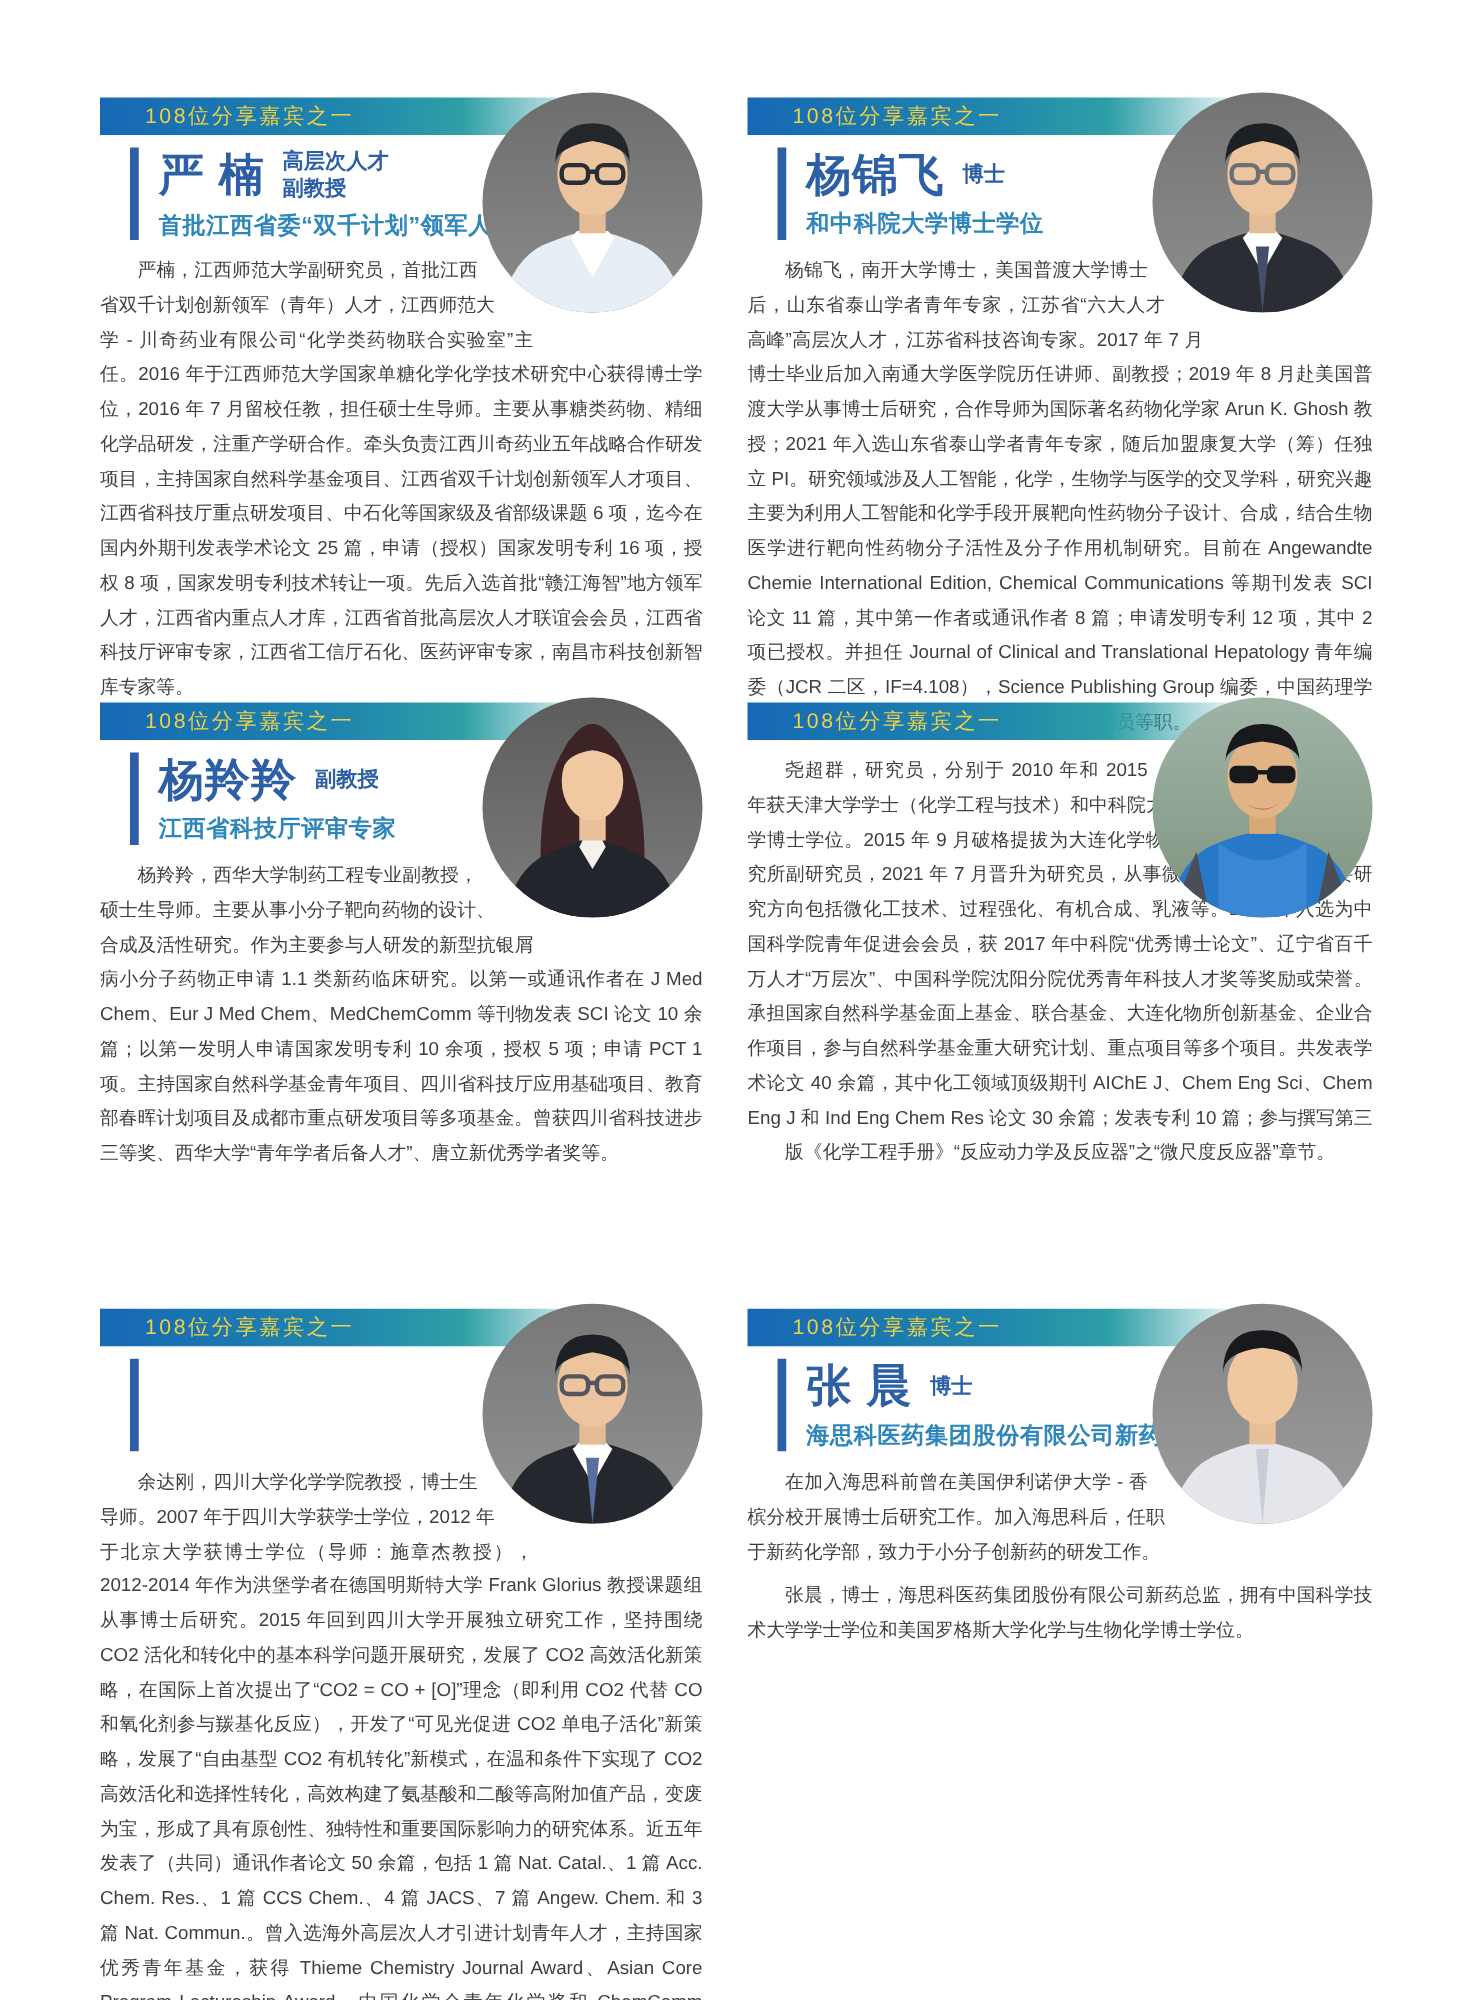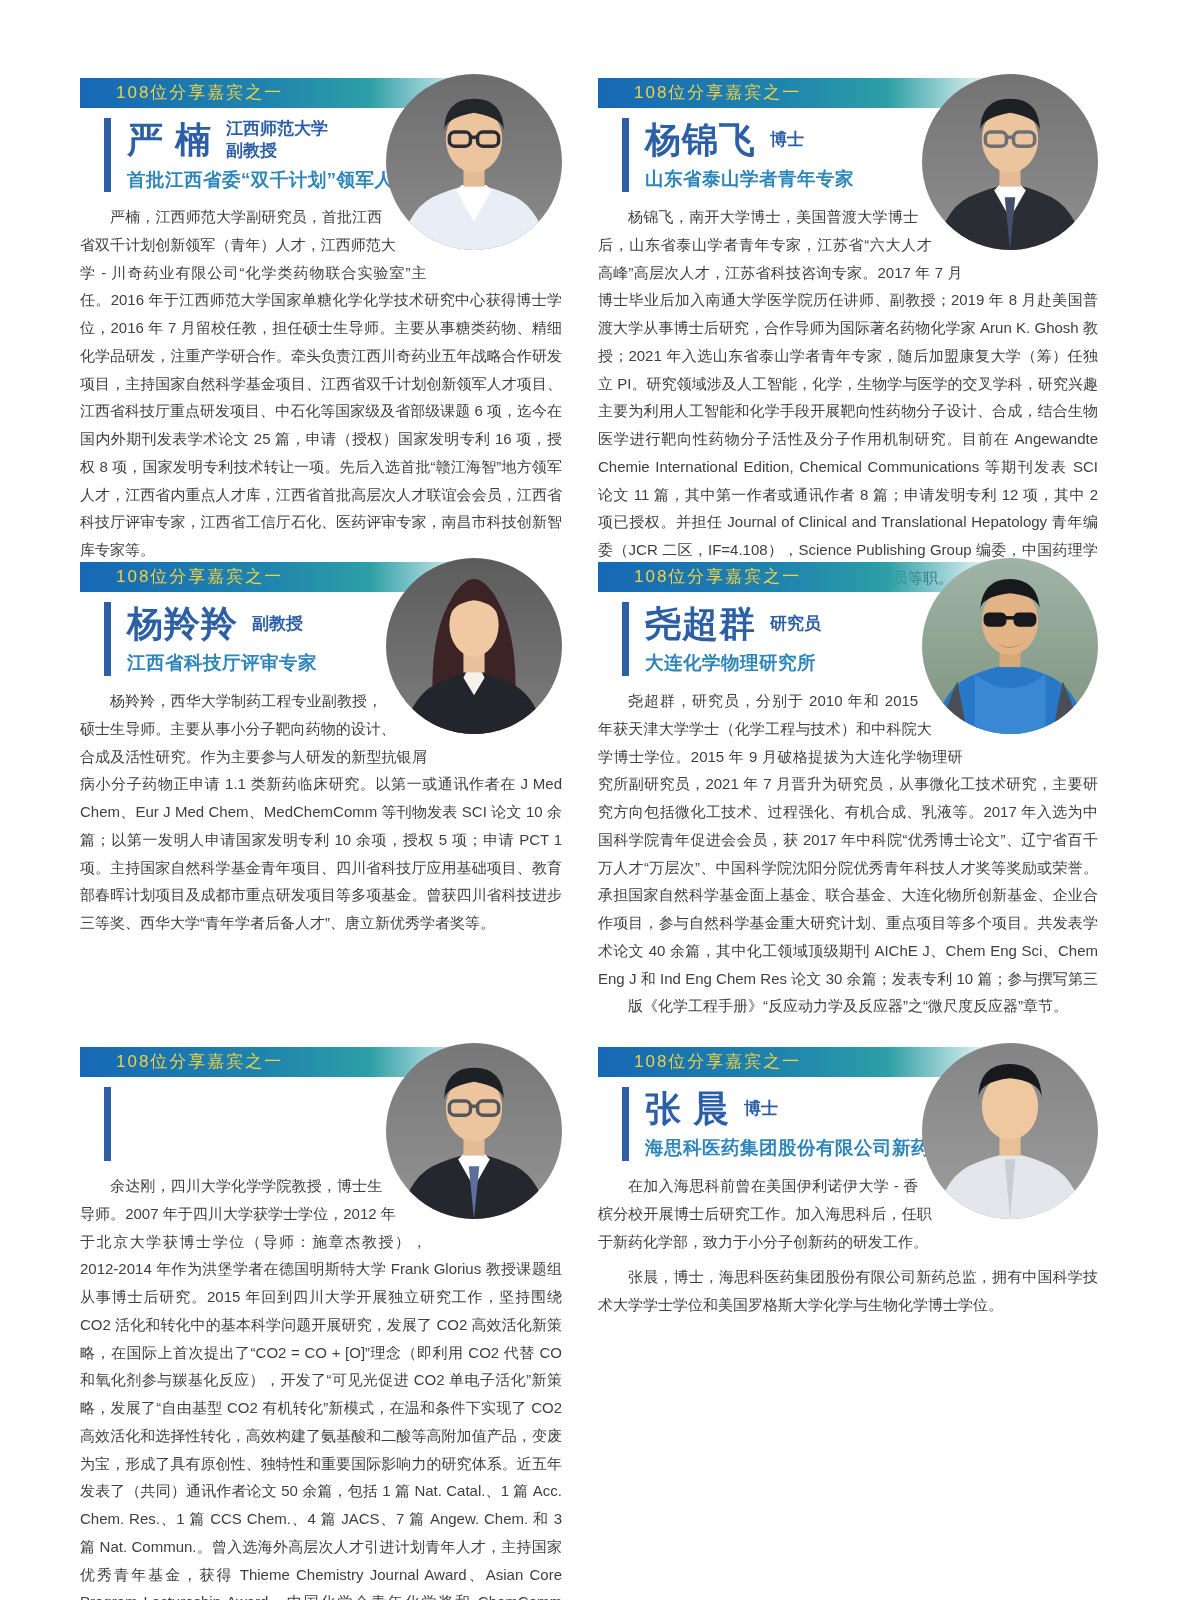--- a/index.html
+++ b/index.html
@@ -148,21 +148,21 @@
             <line x1="48" y1="36" x2="52" y2="36"></line>
           </g>
         </svg>
       </div>
       <div class="head-block">
         <div class="accent-bar"></div>
         <div class="head-right">
           <div class="name-row">
             <span class="speaker-name" data-bind="profiles.0.name">严 楠</span>
             <span class="title-stack">
-              <span data-bind="profiles.0.titles.0">江西师范大学</span>
+              <span data-bind="profiles.0.titles.0">高层次人才</span>
               <span data-bind="profiles.0.titles.1">副教授</span>
             </span>
           </div>
           <div class="subtitle" data-bind="profiles.0.subtitle">首批江西省委“双千计划”领军人才</div>
         </div>
       </div>
       <div class="bio">
         <div class="photo-spacer"></div>
         <p data-bind="profiles.0.bio.0">严楠，江西师范大学副研究员，首批江西省双千计划创新领军（青年）人才，江西师范大学 - 川奇药业有限公司“化学类药物联合实验室”主任。2016 年于江西师范大学国家单糖化学化学技术研究中心获得博士学位，2016 年 7 月留校任教，担任硕士生导师。主要从事糖类药物、精细化学品研发，注重产学研合作。牵头负责江西川奇药业五年战略合作研发项目，主持国家自然科学基金项目、江西省双千计划创新领军人才项目、江西省科技厅重点研发项目、中石化等国家级及省部级课题 6 项，迄今在国内外期刊发表学术论文 25 篇，申请（授权）国家发明专利 16 项，授权 8 项，国家发明专利技术转让一项。先后入选首批“赣江海智”地方领军人才，江西省内重点人才库，江西省首批高层次人才联谊会会员，江西省科技厅评审专家，江西省工信厅石化、医药评审专家，南昌市科技创新智库专家等。</p>
 
@@ -191,21 +191,21 @@
       <div class="head-block">
         <div class="accent-bar"></div>
         <div class="head-right">
           <div class="name-row">
             <span class="speaker-name" data-bind="profiles.1.name">杨锦飞</span>
             <span class="title-stack">
               <span data-bind="profiles.1.titles.0">博士</span>
 
             </span>
           </div>
-          <div class="subtitle" data-bind="profiles.1.subtitle">山东省泰山学者青年专家</div>
+          <div class="subtitle" data-bind="profiles.1.subtitle">和中科院大学博士学位</div>
         </div>
       </div>
       <div class="bio tail-center">
         <div class="photo-spacer"></div>
         <p data-bind="profiles.1.bio.0">杨锦飞，南开大学博士，美国普渡大学博士后，山东省泰山学者青年专家，江苏省“六大人才高峰”高层次人才，江苏省科技咨询专家。2017 年 7 月博士毕业后加入南通大学医学院历任讲师、副教授；2019 年 8 月赴美国普渡大学从事博士后研究，合作导师为国际著名药物化学家 Arun K. Ghosh 教授；2021 年入选山东省泰山学者青年专家，随后加盟康复大学（筹）任独立 PI。研究领域涉及人工智能，化学，生物学与医学的交叉学科，研究兴趣主要为利用人工智能和化学手段开展靶向性药物分子设计、合成，结合生物医学进行靶向性药物分子活性及分子作用机制研究。目前在 Angewandte Chemie International Edition, Chemical Communications 等期刊发表 SCI 论文 11 篇，其中第一作者或通讯作者 8 篇；申请发明专利 12 项，其中 2 项已授权。并担任 Journal of Clinical and Translational Hepatology 青年编委（JCR 二区，IF=4.108），Science Publishing Group 编委，中国药理学会化疗药理学会青年委员等职。</p>
 
       </div>
     </div>
 
     <div class="card">
@@ -256,33 +256,20 @@
           <ellipse cx="50" cy="36" rx="16" ry="19" fill="#e2b384"></ellipse>
           <path d="M33 30 Q34 12 50 12 Q66 12 67 30 Q67 22 50 20 Q33 22 33 30 Z" fill="#17191c"></path>
           <g fill="#17191c">
             <rect x="35" y="31" width="13" height="8" rx="3"></rect>
             <rect x="52" y="31" width="13" height="8" rx="3"></rect>
             <rect x="46" y="33" width="8" height="2"></rect>
           </g>
           <path d="M42 48 Q50 53 58 48 Q54 51 50 51 Q46 51 42 48 Z" fill="#b5814f"></path>
         </svg>
       </div>
-      <div class="head-block">
-        <div class="accent-bar"></div>
-        <div class="head-right">
-          <div class="name-row">
-            <span class="speaker-name" data-bind="profiles.3.name">尧超群</span>
-            <span class="title-stack">
-              <span data-bind="profiles.3.titles.0">研究员</span>
-
-            </span>
-          </div>
-          <div class="subtitle" data-bind="profiles.3.subtitle">大连化学物理研究所</div>
-        </div>
-      </div>
       <div class="bio tail-center">
         <div class="photo-spacer"></div>
         <p data-bind="profiles.3.bio.0">尧超群，研究员，分别于 2010 年和 2015 年获天津大学学士（化学工程与技术）和中科院大学博士学位。2015 年 9 月破格提拔为大连化学物理研究所副研究员，2021 年 7 月晋升为研究员，从事微化工技术研究，主要研究方向包括微化工技术、过程强化、有机合成、乳液等。2017 年入选为中国科学院青年促进会会员，获 2017 年中科院“优秀博士论文”、辽宁省百千万人才“万层次”、中国科学院沈阳分院优秀青年科技人才奖等奖励或荣誉。承担国家自然科学基金面上基金、联合基金、大连化物所创新基金、企业合作项目，参与自然科学基金重大研究计划、重点项目等多个项目。共发表学术论文 40 余篇，其中化工领域顶级期刊 AIChE J、Chem Eng Sci、Chem Eng J 和 Ind Eng Chem Res 论文 30 余篇；发表专利 10 篇；参与撰写第三版《化学工程手册》“反应动力学及反应器”之“微尺度反应器”章节。</p>
 
       </div>
     </div>
 
     <div class="card">
       <div class="banner">
         <span data-bind="banner_label">108位分享嘉宾之一</span>

